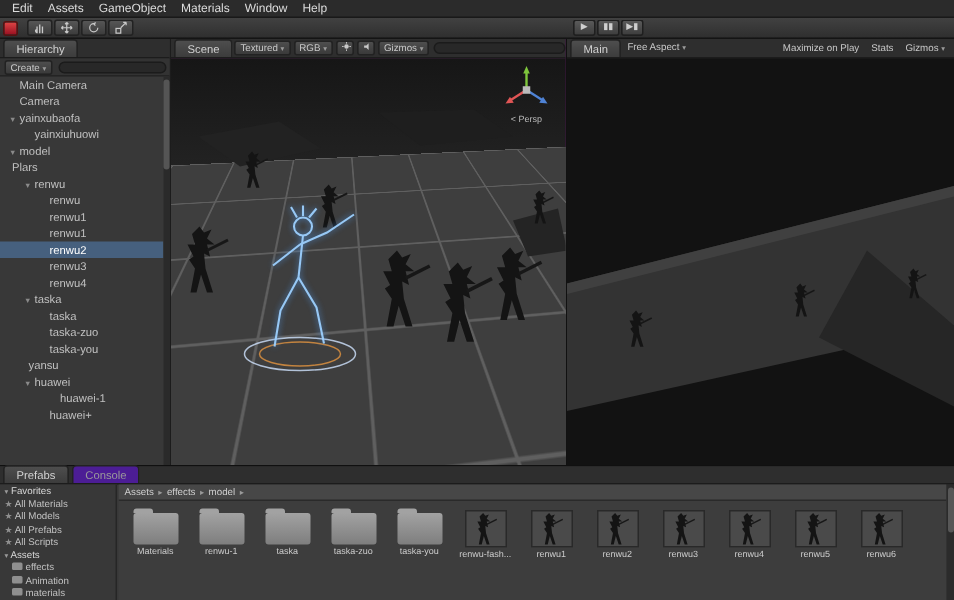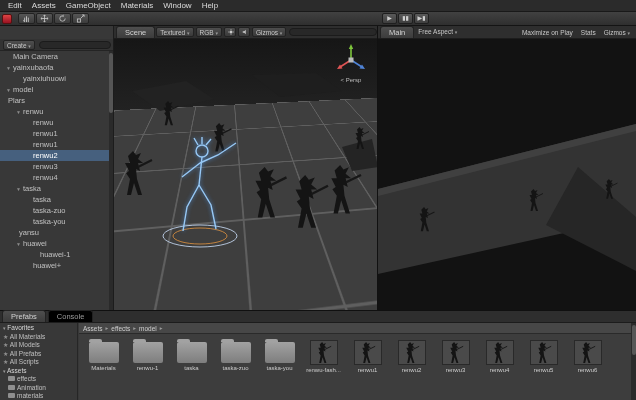--- a/index.html
+++ b/index.html
@@ -15,21 +15,21 @@
   .appicon { position:absolute; left:2px; top:2px; width:10px; height:10px; background:linear-gradient(#d44,#912); border-radius:2px; border:1px solid #511; }
   .toolgroup { position:absolute; left:18px; top:1px; display:flex; gap:1px; }
   .toolbtn { width:17px; height:11px; background:linear-gradient(#565656,#3c3c3c); border:1px solid #222; border-radius:2px; display:flex; align-items:center; justify-content:center; }
   .toolbtn svg { display:block; }
   .playgroup { position:absolute; left:382px; top:1px; display:flex; gap:1px; }
   .playbtn { width:15px; height:11px; background:linear-gradient(#5a5a5a,#3e3e3e); border:1px solid #1f1f1f; border-radius:2px; color:#cfcfcf; font-size:6px; line-height:9px; text-align:center; }
 
   
   .phead { position:absolute; top:0; left:0; right:0; height:13px; background:#2e2e2e; border-bottom:1px solid #1c1c1c; display:flex; align-items:flex-end; }
   .ptab { background:linear-gradient(#4e4e4e,#3c3c3c); color:#d2d2d2; font-size:7.5px; padding:1px 8px 1px 8px; border-radius:3px 3px 0 0; border:1px solid #222; border-bottom:none; margin-left:2px; height:12px; }
-  .ptab.inactive { background:#000000; color:#9a9a9a; }
+  .ptab.inactive { background:#4c1d95; color:#9a9a9a; }
   .dd { background:linear-gradient(#4e4e4e,#3a3a3a); border:1px solid #222; border-radius:2px; color:#c8c8c8; font-size:6.5px; padding:0 3px; height:10px; line-height:9px; margin:0 1px; align-self:center; white-space:nowrap; }
   .flat { background:none; border:none; }
   .caret { color:#9a9a9a; font-size:5px; }
 
   
   .hierarchy { position:absolute; top:26px; left:0; width:114px; height:284px; background:#383838; border-right:1px solid #1c1c1c; }
   .createbar { position:absolute; top:13px; left:0; right:0; height:12px; background:#333; border-bottom:1px solid #242424; display:flex; align-items:center; padding:0 2px; }
   .searchbox { flex:1; height:8px; background:#282828; border:1px solid #1b1b1b; border-radius:4px; margin-left:3px; position:relative; }
   .hlist { position:absolute; top:25px; bottom:0; left:0; right:4px; overflow:hidden; }
   .hrow { height:11px; line-height:11px; white-space:nowrap; color:#c0c0c0; font-size:7.5px; }
@@ -115,26 +115,30 @@
     </div>
   </div>
   <div class="playgroup">
     <div class="playbtn">▶</div>
     <div class="playbtn">▮▮</div>
     <div class="playbtn">▶▮</div>
   </div>
 </div>
 
 <div class="hierarchy">
+  <div class="phead">
+    <span class="ptab">Hierarchy</span>
+  </div>
   <div class="createbar">
     <span class="dd"><span>Create</span> <span class="caret">▾</span></span>
     <div class="searchbox"></div>
   </div>
   <div class="hlist">
     <div class="hrow" style="padding-left:6px"><span class="tw"></span><span>Main Camera</span></div>
+    <div class="hrow" style="padding-left:6px"><span class="tw"></span><span>Camera</span></div>
     <div class="hrow" style="padding-left:6px"><span class="tw">▼</span><span>yainxubaofa</span></div>
     <div class="hrow" style="padding-left:16px"><span class="tw"></span><span>yainxiuhuowi</span></div>
     <div class="hrow" style="padding-left:6px"><span class="tw">▼</span><span>model</span></div>
     <div class="hrow" style="padding-left:1px"><span class="tw"></span><span>Plars</span></div>
     <div class="hrow" style="padding-left:16px"><span class="tw">▼</span><span>renwu</span></div>
     <div class="hrow" style="padding-left:26px"><span class="tw"></span><span>renwu</span></div>
     <div class="hrow" style="padding-left:26px"><span class="tw"></span><span>renwu1</span></div>
     <div class="hrow" style="padding-left:26px"><span class="tw"></span><span>renwu1</span></div>
     <div class="hrow sel" style="padding-left:26px"><span class="tw"></span><span>renwu2</span></div>
     <div class="hrow" style="padding-left:26px"><span class="tw"></span><span>renwu3</span></div>

